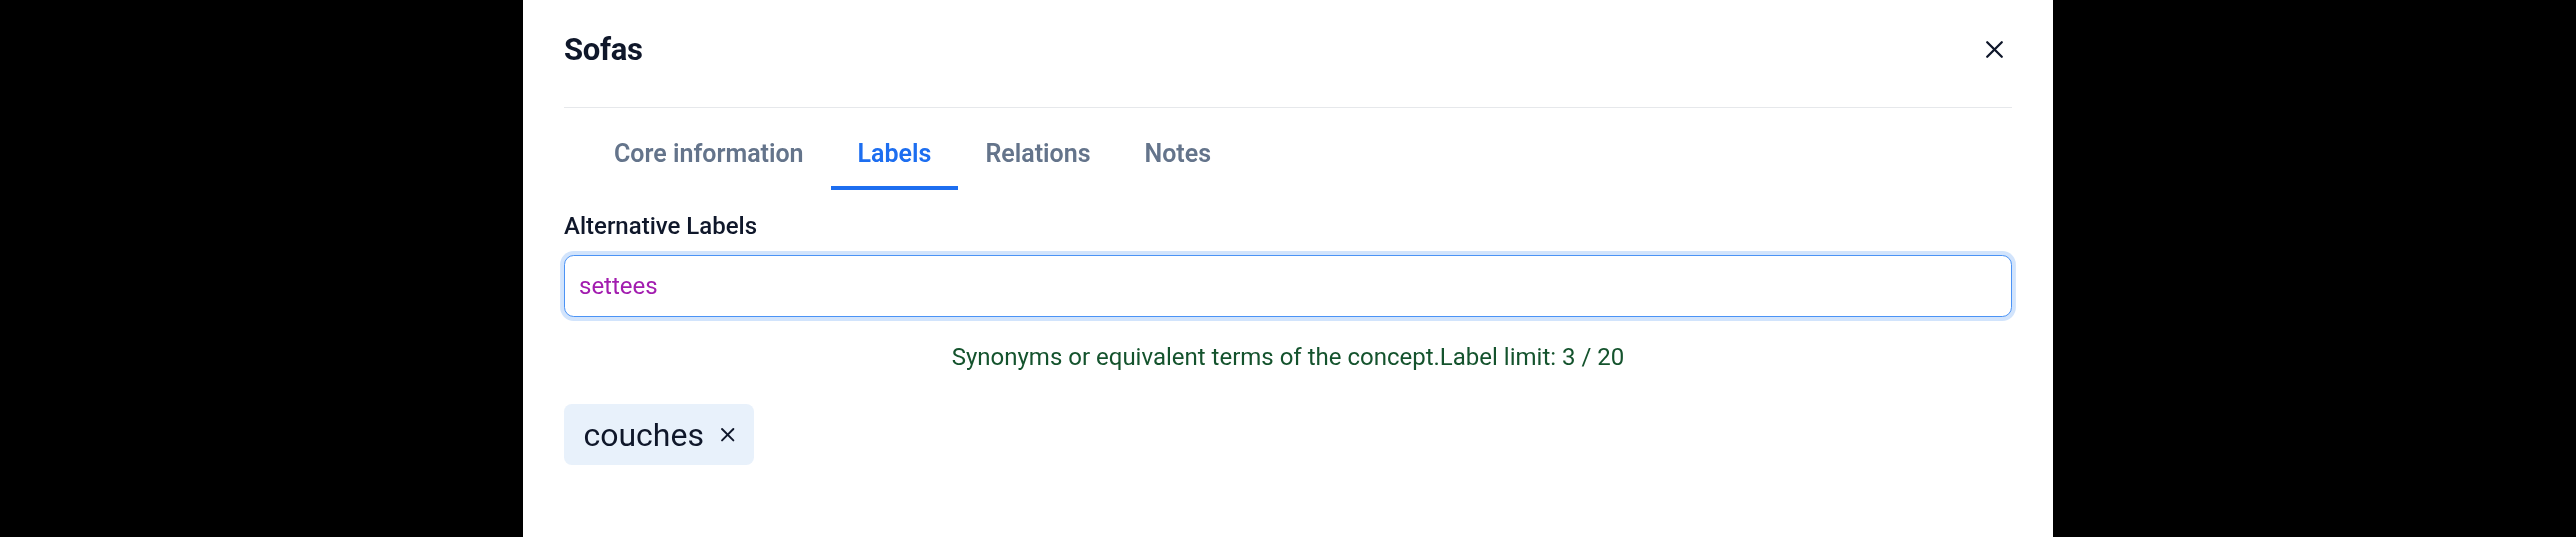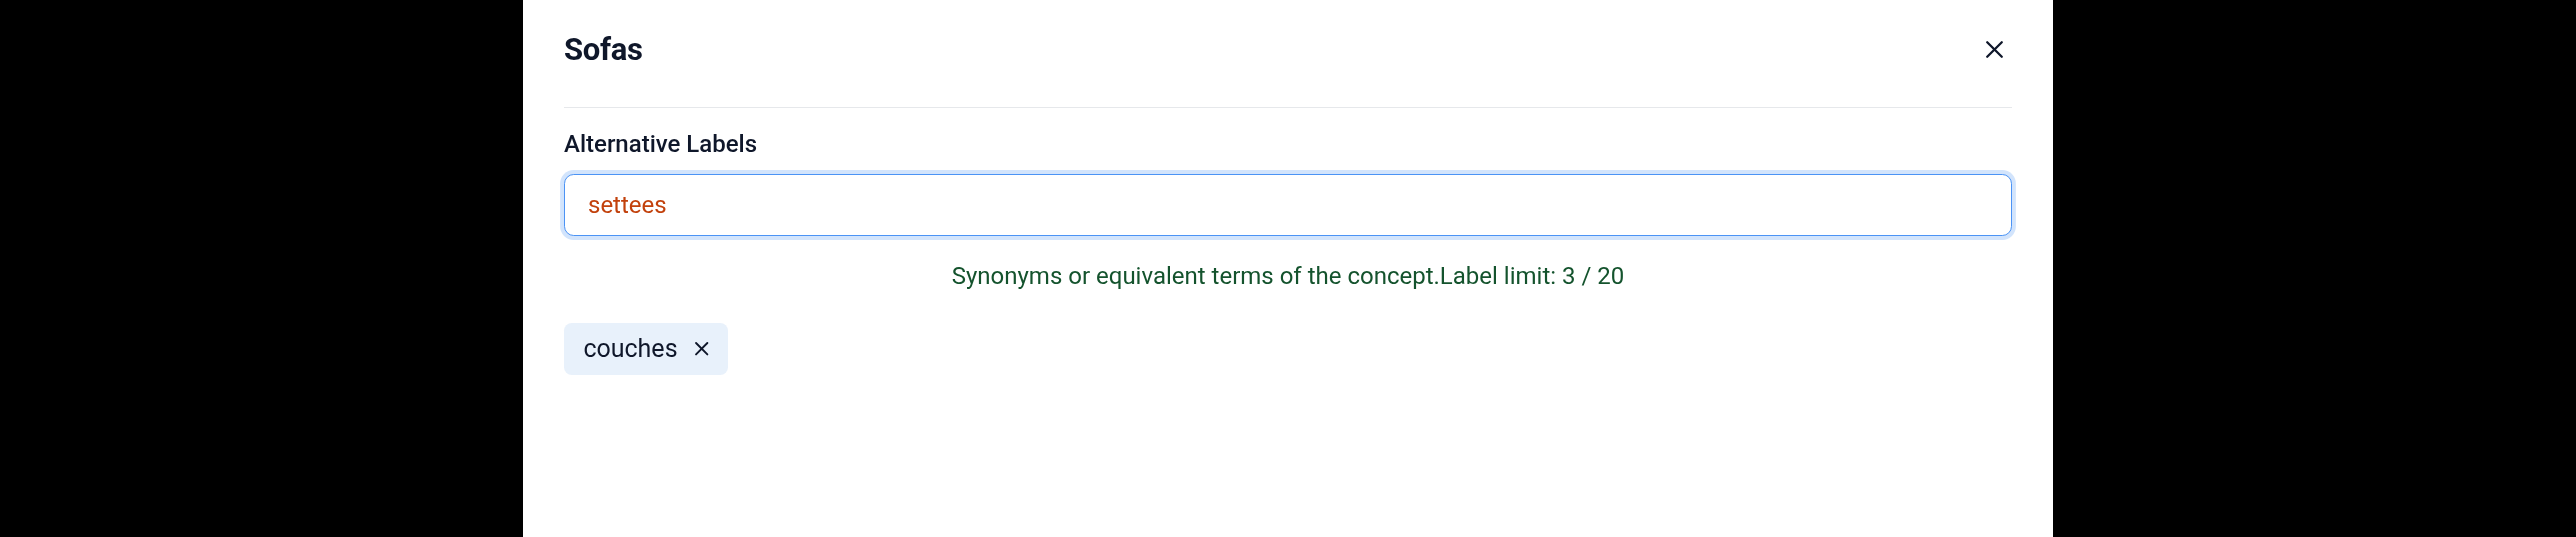--- a/index.html
+++ b/index.html
@@ -65,22 +65,22 @@
       color: #0f172a;
     }
     .input-wrapper {
       margin-top: 15.5px;
       position: relative;
     }
     .text-input {
       width: 100%;
       height: 62px;
       font-size: 24px;
-      color: #c2410c;
-      padding: 0 23px;
+      color: #a21caf;
+      padding: 0 14px;
       border: 1.9px solid #4b93f5;
       border-radius: 9.7px;
       outline: none;
       box-shadow: 0 0 0 3.9px rgba(75,147,245,0.25);
       font-family: inherit;
     }
     .helper-row {
       display: flex;
       justify-content: center;
       margin-top: 26px;
@@ -89,21 +89,21 @@
     }
     .tags-row {
       margin-top: 33px;
       display: flex;
       gap: 11.6px;
       flex-wrap: wrap;
     }
     .tag {
       background: #e8f1fb;
       color: #0f172a;
-      font-size: 25px;
+      font-size: 32px;
       font-weight: 400;
       border-radius: 7.8px;
       padding: 11.6px 15.5px 11.6px 19.4px;
       display: inline-flex;
       align-items: center;
       gap: 13.6px;
     }
     .tag-close {
       width: 21.4px;
       height: 21.4px;
@@ -122,20 +122,26 @@
   <div class="header-row">
     <h1 class="title">Sofas</h1>
     <div class="close-button">
       <svg width="25" height="25" viewBox="0 0 24 24" fill="none" stroke="currentColor" stroke-width="2.2" stroke-linecap="round">
         <line x1="5" y1="5" x2="19" y2="19"></line>
         <line x1="19" y1="5" x2="5" y2="19"></line>
       </svg>
     </div>
   </div>
 
+  <div class="tabs">
+    <div class="tab">Core information</div>
+    <div class="tab active">Labels</div>
+    <div class="tab">Relations</div>
+    <div class="tab">Notes</div>
+  </div>
 
   <div class="section-label">Alternative Labels</div>
 
   <div class="input-wrapper">
     <input type="text" class="text-input" value="settees" style="">
   </div>
 
   <div class="helper-row">
     <span>Synonyms or equivalent terms of the concept.</span>
     <span>Label limit: 3 / 20</span>

